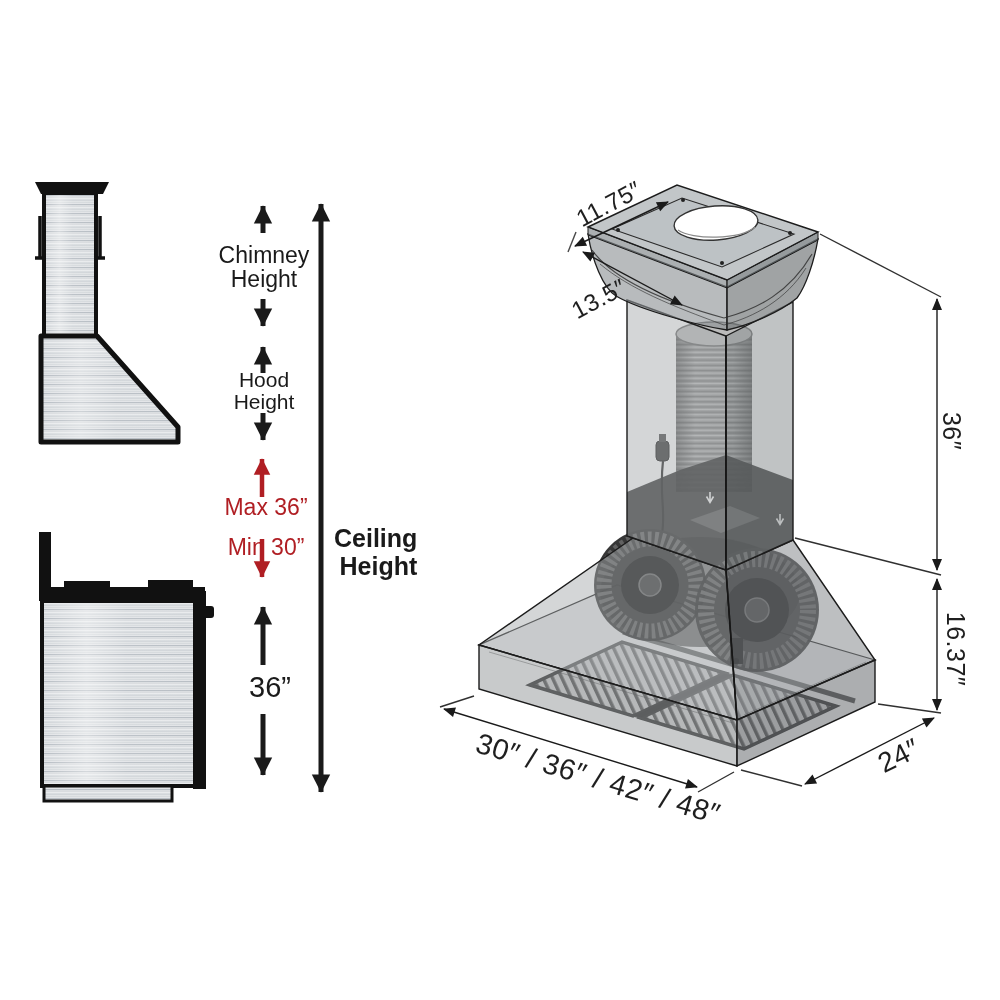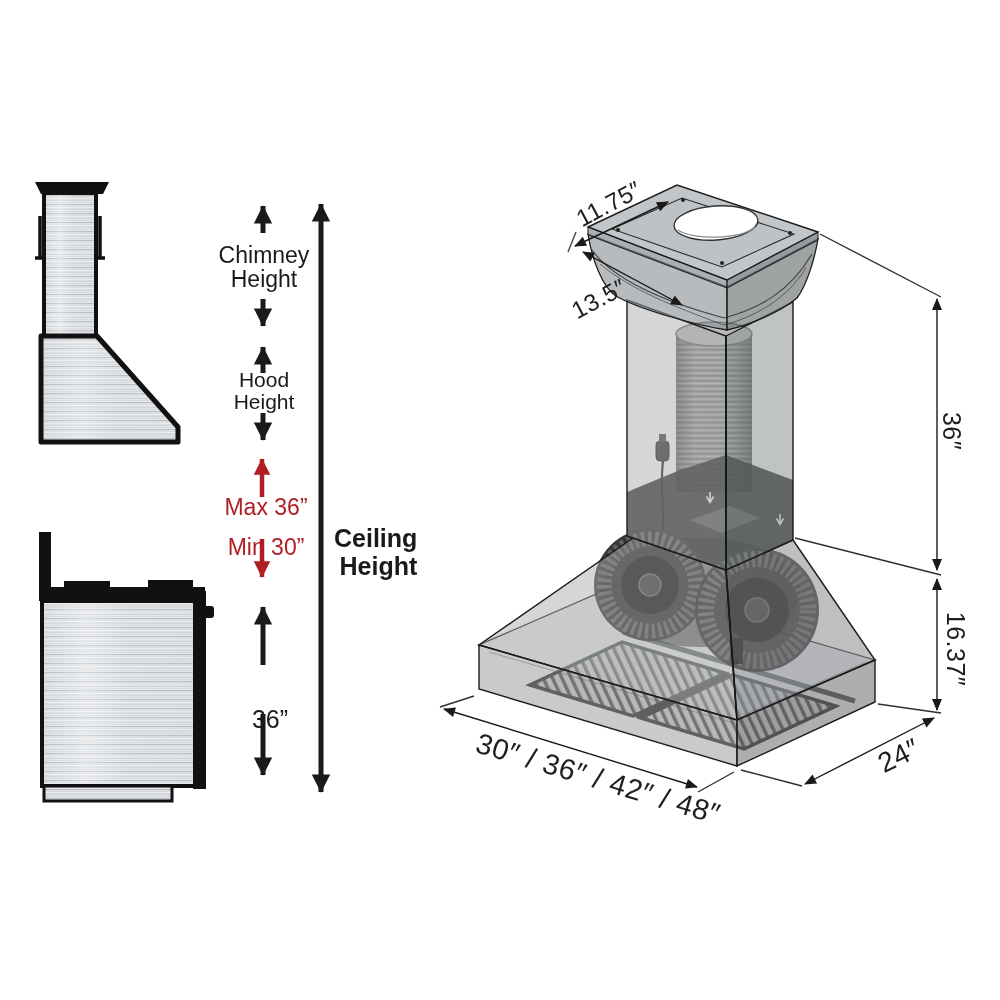--- a/index.html
+++ b/index.html
@@ -11,21 +11,21 @@
   .lab{
     position:absolute;transform:translate(-50%,-50%);
     font-weight:400;text-align:center;line-height:1.03;white-space:nowrap;color:#1a1a1a;
   }
   .lab .ln{display:block;}
   .red{color:#b01e23;}
   #lbl-chimney{left:264px;top:268px;font-size:23px;}
   #lbl-hood{left:264px;top:391px;font-size:21px;}
   #lbl-max{left:266px;top:508px;font-size:23px;}
   #lbl-min{left:266px;top:548px;font-size:23px;}
-  #lbl-range36{left:270px;top:720px;font-size:25px;text-align:center;}
+  #lbl-range36{left:270px;top:688px;font-size:29px;text-align:center;}
   #lbl-ceiling{
     position:absolute;left:334px;top:508px;font-weight:700;font-size:25px;
     line-height:1.12;text-align:right;white-space:nowrap;color:#1a1a1a;margin-top:16px;
   }
   .dim{
     position:absolute;font-weight:400;color:#1f1f1f;white-space:nowrap;letter-spacing:.5px;
   }
   #dim-1175{left:609px;top:204px;font-size:24px;transform:translate(-50%,-50%) rotate(-28deg);}
   #dim-135{left:599px;top:299px;font-size:24px;transform:translate(-50%,-50%) rotate(-28deg);}
   #dim-widths{left:598px;top:779px;font-size:29px;transform:translate(-50%,-50%) rotate(16.7deg);}

